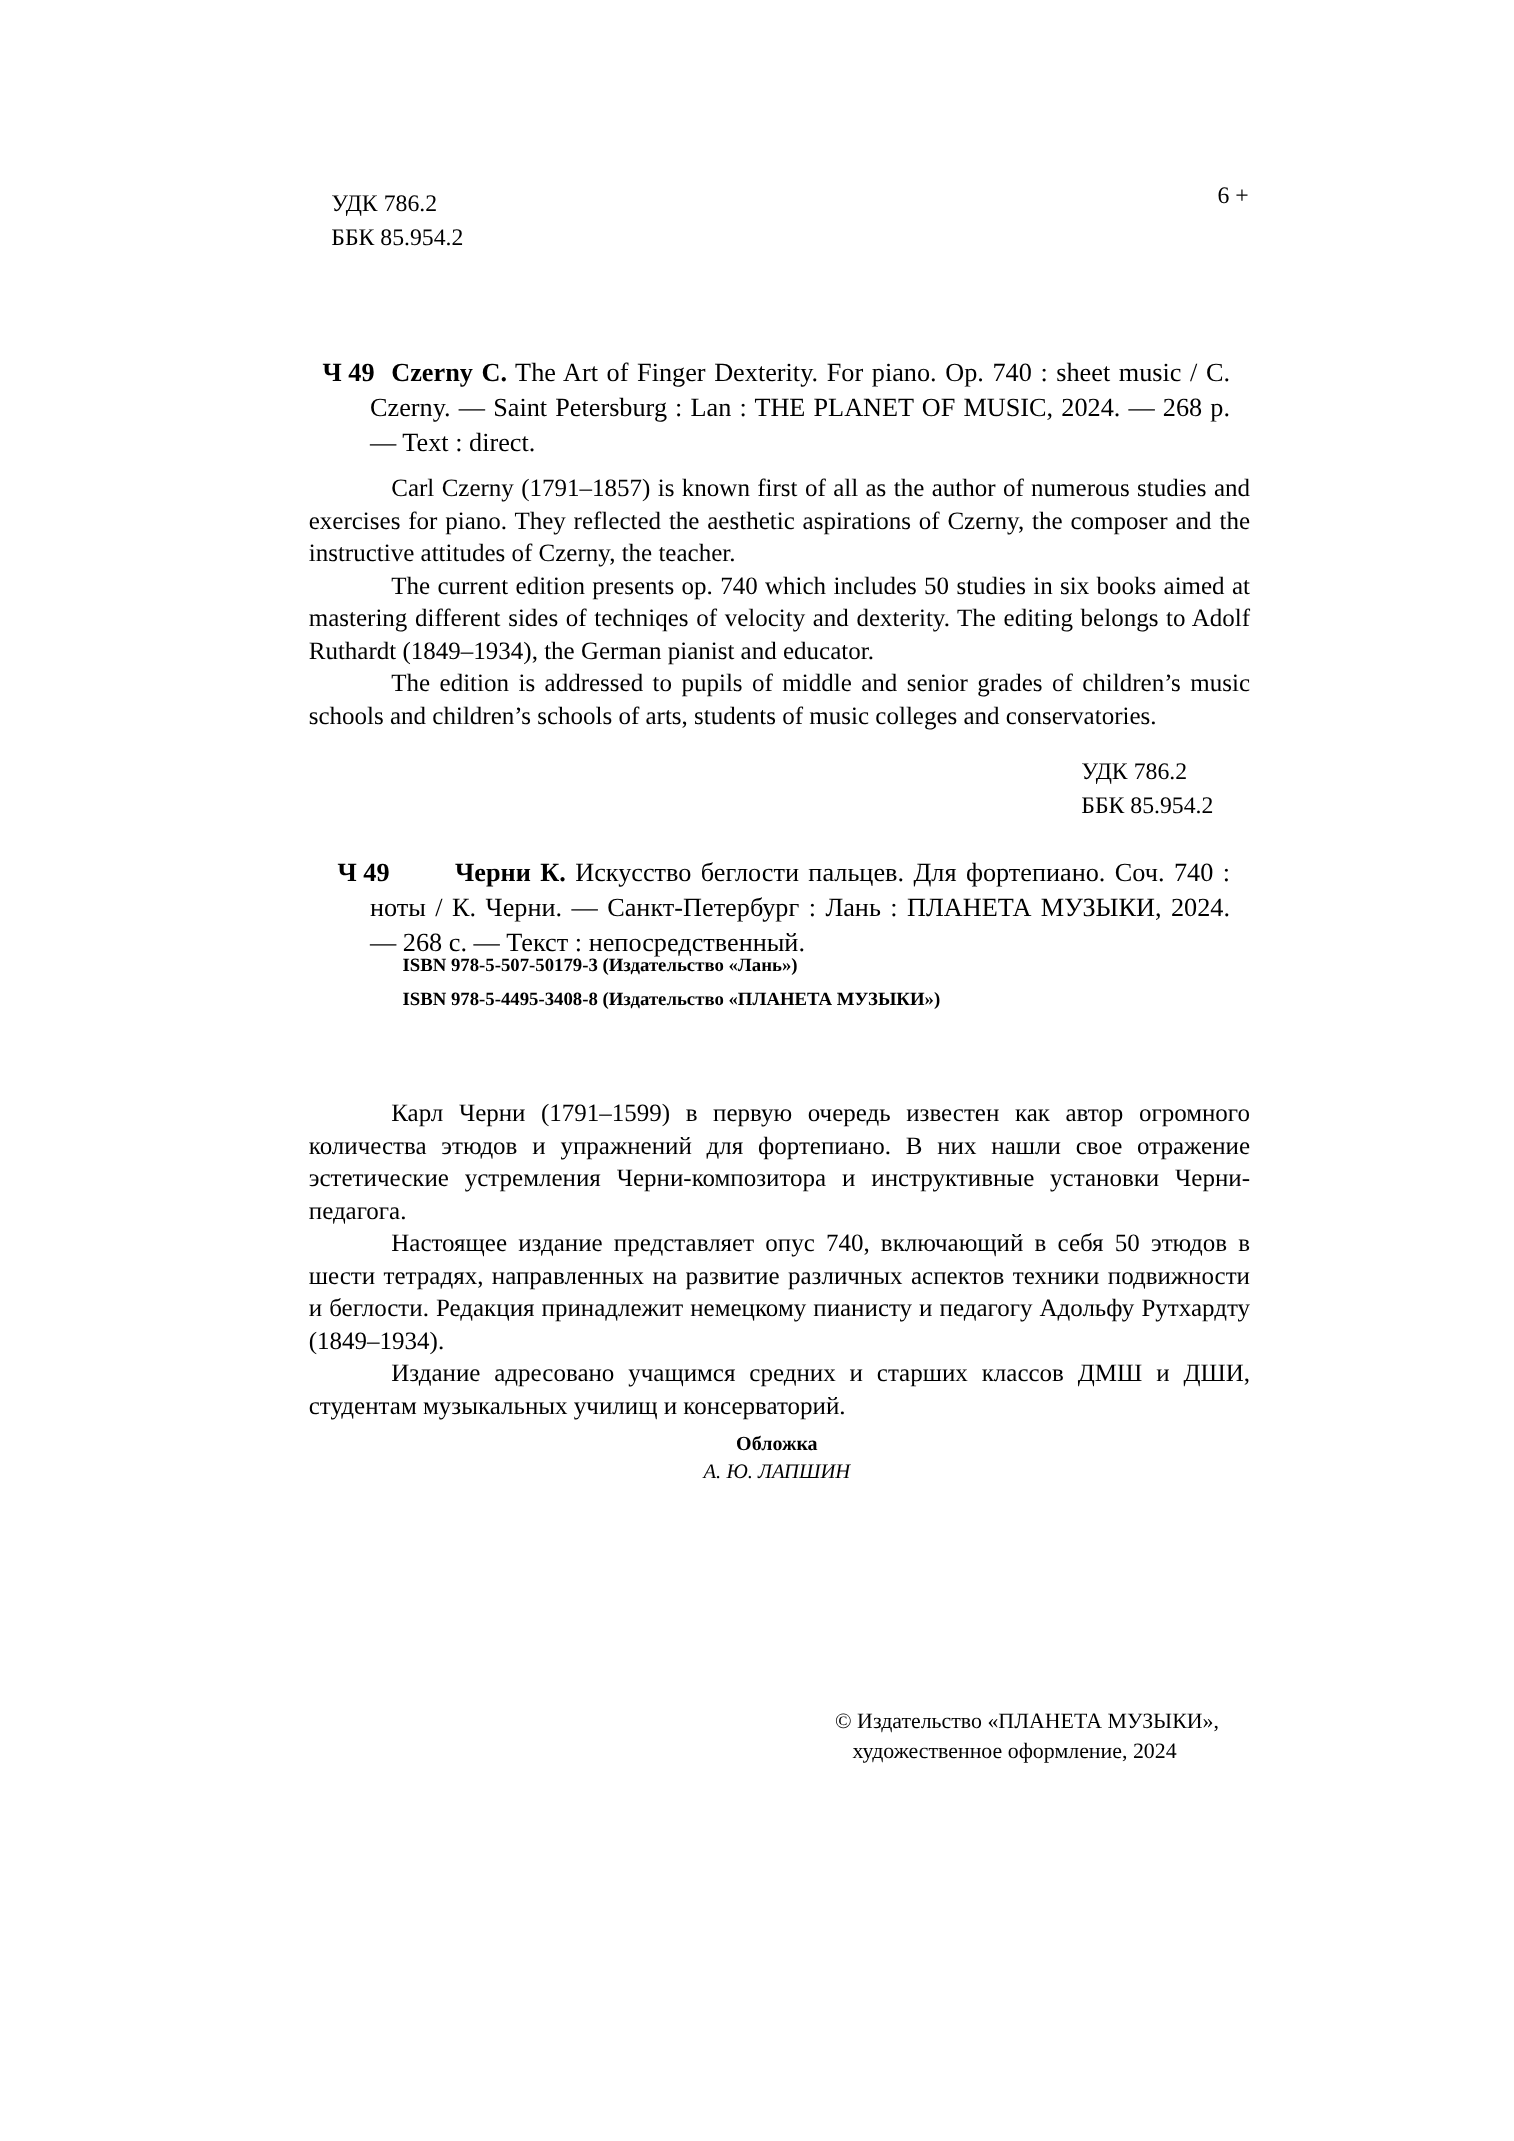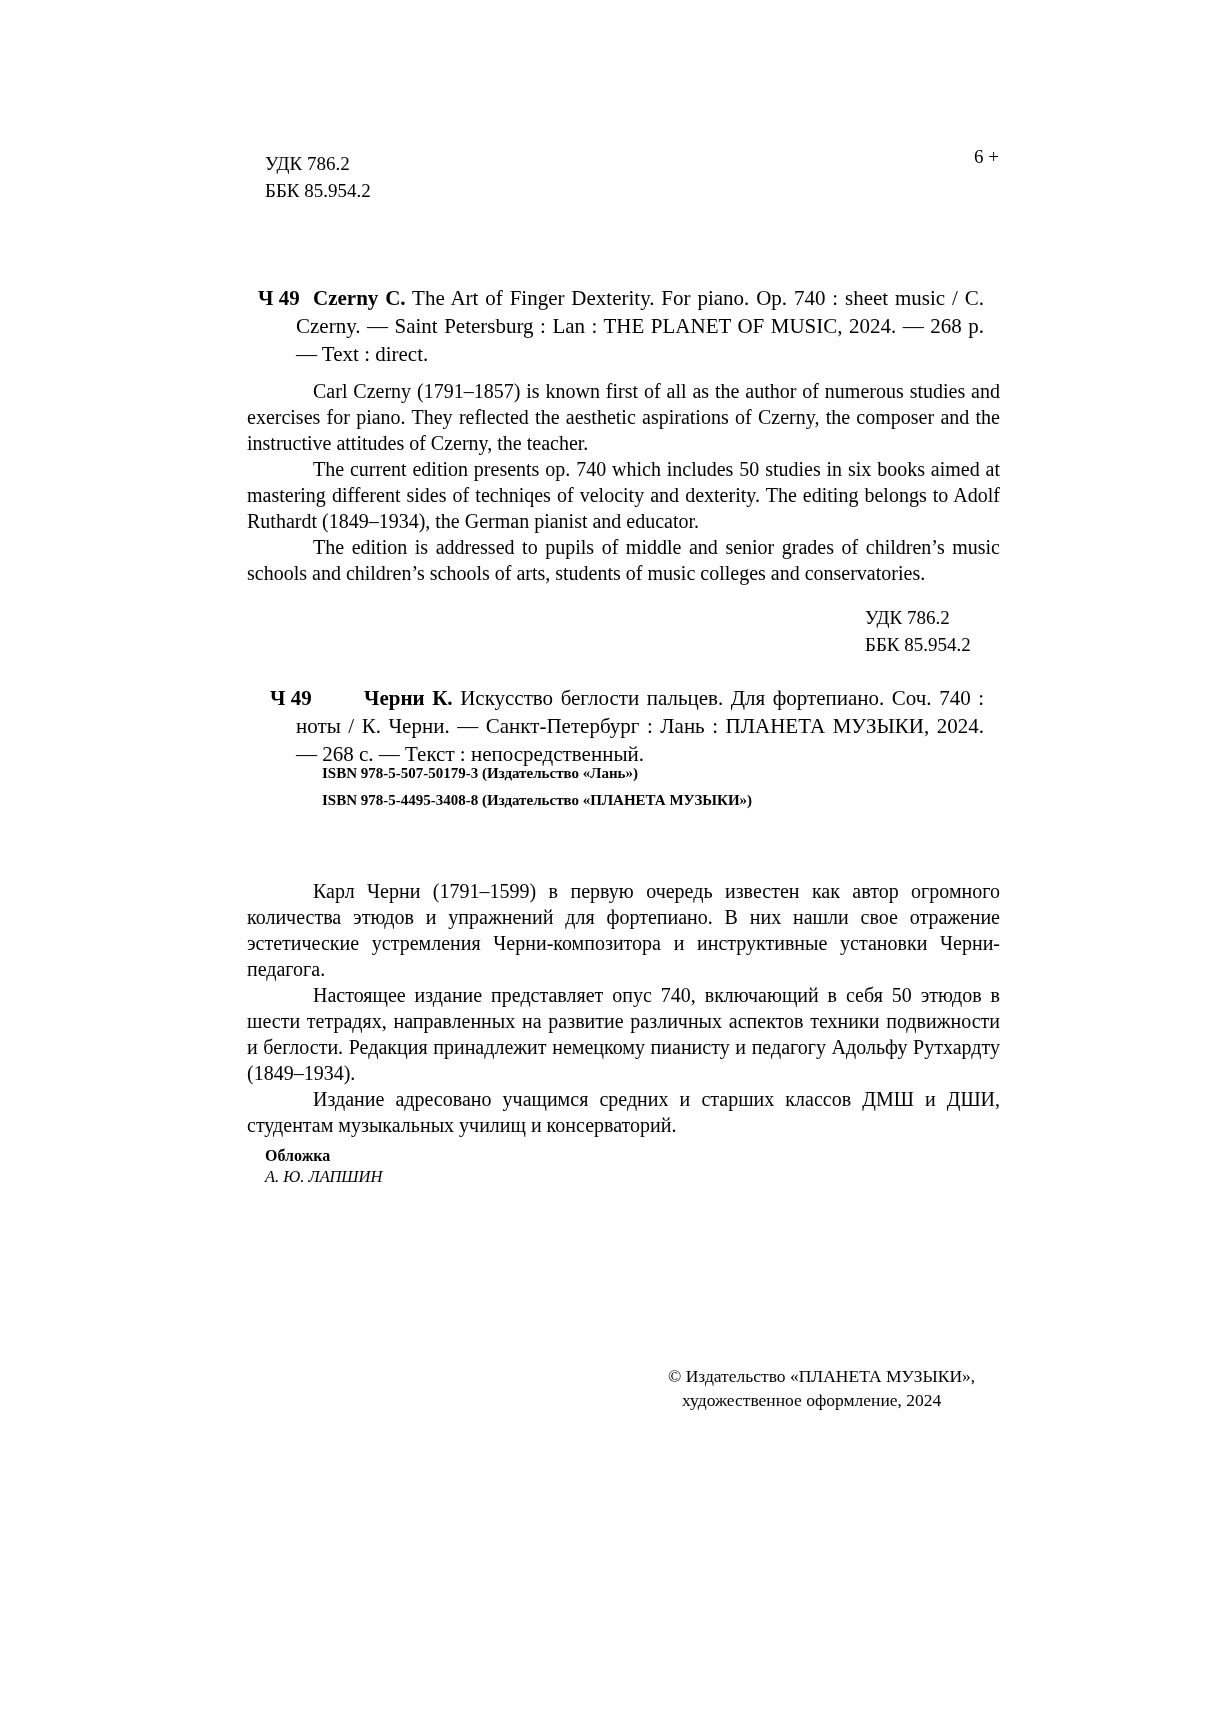--- a/index.html
+++ b/index.html
@@ -64,22 +64,23 @@
     font-size: 19px; line-height: 27px;
   }
 
   .isbn-block {
     left: 322px; top: 760px;
     font-size: 15px; line-height: 27px;
     font-weight: bold;
   }
 
   .cover-block {
-    left: 265px; top: 1146px;
+    left: 245px; top: 1146px;
     width: 753px;
+    text-align: center;
   }
   .cover-label {
     font-size: 16px;
     font-weight: bold;
     line-height: 20px;
   }
   .cover-artist {
     font-size: 16.5px;
     font-style: italic;
     line-height: 22px;

